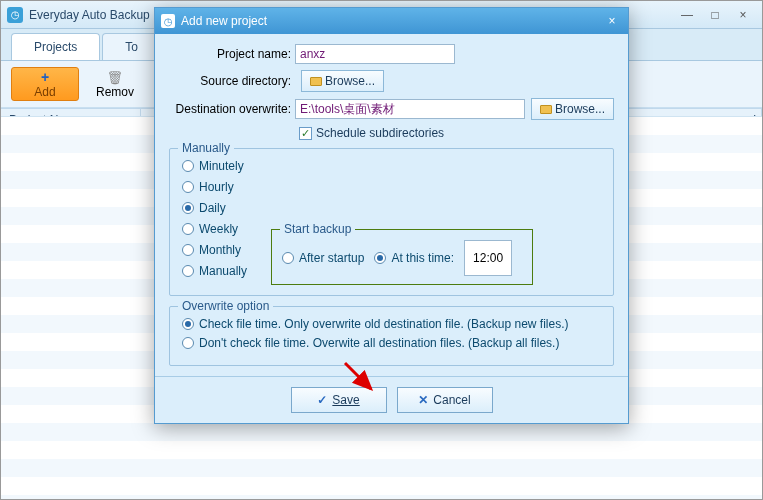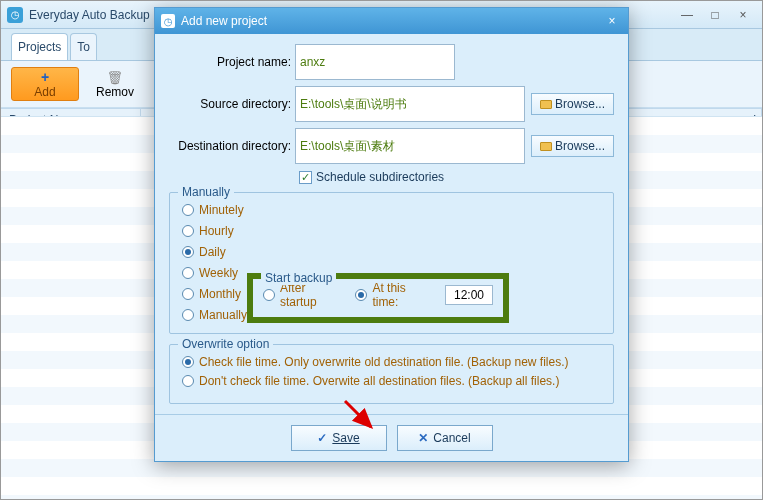--- a/index.html
+++ b/index.html
@@ -5,21 +5,21 @@
 * { box-sizing: border-box; margin: 0; padding: 0; font-family: Tahoma, Arial, sans-serif; font-size: 12px; }
 body { background: #fff; width: 763px; height: 500px; overflow: hidden; position: relative; border: 1px solid #999; }
 
 .main-titlebar { height: 28px; background: linear-gradient(#e8f4fc, #d4e9f7); display: flex; align-items: center; padding: 0 6px; border-bottom: 1px solid #a8c8e0; }
 .app-icon { width: 16px; height: 16px; background: #3aa0d8; border-radius: 3px; margin-right: 6px; display: flex; align-items: center; justify-content: center; color: #fff; font-size: 10px; }
 .app-title { color: #2a4a6a; flex: 1; }
 .win-btns { display: flex; gap: 2px; }
 .win-btn { width: 26px; height: 18px; display: flex; align-items: center; justify-content: center; color: #555; cursor: pointer; }
 
 .tabs-row { display: flex; background: #d8ebf7; padding: 4px 10px 0 10px; border-bottom: 1px solid #a8c8e0; }
-.tab { padding: 6px 6px; background: #eaf4fc; border: 1px solid #a8c8e0; border-bottom: none; border-radius: 4px 4px 0 0; margin-right: 2px; color: #2a4a6a; cursor: pointer; }
+.tab { padding: 6px 22px; background: #eaf4fc; border: 1px solid #a8c8e0; border-bottom: none; border-radius: 4px 4px 0 0; margin-right: 2px; color: #2a4a6a; cursor: pointer; }
 .tab.active { background: #fff; }
 
 .toolbar { display: flex; background: #eaf4fc; padding: 6px 10px; gap: 2px; border-bottom: 1px solid #c8dff0; }
 .tool-btn { width: 68px; height: 34px; border: 1px solid transparent; display: flex; flex-direction: column; align-items: center; justify-content: center; cursor: pointer; }
 .tool-btn.add { background: linear-gradient(#ffb648, #ff9a1f); border: 1px solid #e07f10; border-radius: 3px; color: #7a3e00; }
 .tool-btn .plus { color: #2060c0; font-weight: bold; font-size: 14px; }
 .tool-btn.add .plus { color: #2060c0; }
 .tool-btn .trash { color: #888; font-size: 13px; }
 
 .table-head { display: flex; background: #e6f2fb; border-top: 1px solid #c0d8ec; border-bottom: 1px solid #c0d8ec; }
@@ -32,39 +32,39 @@
 
 .dialog { position: absolute; left: 153px; top: 6px; width: 475px; background: #dbeefb; border: 1px solid #559bd0; box-shadow: 0 4px 20px rgba(0,0,0,.35); z-index: 10; }
 .dlg-titlebar { height: 26px; background: linear-gradient(#5fb3e8, #3f95d4); display: flex; align-items: center; padding: 0 6px; color: #fff; }
 .dlg-icon { width: 14px; height: 14px; background: #fff; border-radius: 2px; margin-right: 6px; display: flex; align-items: center; justify-content: center; color: #3f95d4; font-size: 10px; }
 .dlg-title { flex: 1; }
 .dlg-close { width: 20px; height: 16px; display: flex; align-items: center; justify-content: center; cursor: pointer; color: #fff; }
 
 .dlg-body { padding: 10px 14px 0 14px; }
 .form-row { display: flex; align-items: center; margin-bottom: 6px; }
 .form-label { width: 126px; text-align: right; padding-right: 4px; color: #000000; }
-.form-input { flex: 1; height: 36px; border: 1px solid #9bb8d0; background: #fff; padding: 0 4px; color: #4d7c0f; }
+.form-input { flex: 1; height: 20px; border: 1px solid #9bb8d0; background: #fff; padding: 0 4px; color: #701a75; }
 .form-input.short { width: 160px; flex: none; }
 .browse-btn { margin-left: 6px; height: 22px; padding: 0 8px; background: linear-gradient(#f8fcff, #dbeefb); border: 1px solid #8cb8d8; cursor: pointer; color: #1a3a5a; display: flex; align-items: center; gap: 3px; }
 .folder-ico { display: inline-block; width: 12px; height: 9px; background: #f0c050; border: 1px solid #c09020; border-radius: 1px; position: relative; }
 .chk-row { margin-left: 130px; display: flex; align-items: center; gap: 4px; color: #1a3a5a; margin-bottom: 8px; }
 .chk { width: 13px; height: 13px; border: 1px solid #6a9cc8; background: #fff; display: inline-flex; align-items: center; justify-content: center; color: #2a7a2a; font-size: 11px; }
 
 .fieldset { border: 1px solid #9fc4e0; border-radius: 2px; margin: 4px 0 10px 0; padding: 10px 12px; position: relative; }
 .fieldset .legend { position: absolute; top: -8px; left: 8px; background: #dbeefb; padding: 0 4px; color: #2a5a8a; }
 .radio-col { display: flex; flex-direction: column; gap: 7px; }
-.radio-item { display: flex; align-items: center; gap: 5px; color: #a16207; cursor: pointer; }
+.radio-item { display: flex; align-items: center; gap: 5px; color: #0c4a6e; cursor: pointer; }
 .radio { width: 12px; height: 12px; border: 1px solid #5a8ab0; border-radius: 50%; background: #fff; display: inline-flex; align-items: center; justify-content: center; }
 .radio.sel::after { content: ''; width: 6px; height: 6px; background: #2a6aa8; border-radius: 50%; }
 
 .sched-inner { display: flex; align-items: flex-start; }
-.start-box { margin-top: 70px; border: 6px solid #4d7c0f; padding: 2px 10px 8px 10px; position: relative; width: 262px; }
+.start-box { margin-left: 24px; margin-top: 70px; border: 1px solid #4d7c0f; padding: 10px 10px 8px 10px; position: relative; width: 262px; }
 .start-box .lg { position: absolute; top: -8px; left: 8px; background: #dbeefb; padding: 0 4px; color: #2a5a8a; }
 .start-row { display: flex; align-items: center; gap: 10px; }
-.time-input { width: 48px; height: 20px; border: 1px solid #9bb8d0; background: #fff; text-align: center; }
+.time-input { width: 48px; height: 36px; border: 1px solid #9bb8d0; background: #fff; text-align: center; }
 
 .overwrite .radio-item { margin-bottom: 5px; }
 
 .dlg-footer { border-top: 1px solid #a8cce6; padding: 10px 0; display: flex; justify-content: center; gap: 10px; background: #dbeefb; position: relative; }
 .dlg-btn { width: 96px; height: 26px; background: linear-gradient(#f8fcff, #dbeefb); border: 1px solid #7aa8cc; cursor: pointer; display: flex; align-items: center; justify-content: center; gap: 5px; color: #1a3a5a; }
 .check-ico { color: #2a6ac0; font-weight: bold; }
 .x-ico { color: #2a6ac0; font-weight: bold; }
 
 .arrow { position: absolute; left: 186px; top: -18px; width: 40px; height: 40px; pointer-events: none; }
 .arrow svg { width: 40px; height: 40px; }
@@ -123,28 +123,27 @@
     <span class="dlg-close">×</span>
   </div>
 
   <div class="dlg-body">
     <div class="form-row">
       <span class="form-label">Project name:</span>
       <input class="form-input short" value="anxz" style="">
     </div>
     <div class="form-row">
       <span class="form-label">Source directory:</span>
-      <input class="form-input" value="E:\tools\桌面\说明书" style="">
       <button class="browse-btn">
           <span class="folder-ico"></span>
           <span>Browse...</span>
         </button>
     </div>
     <div class="form-row">
-      <span class="form-label">Destination directory:</span>
+      <span class="form-label">Destination overwrite:</span>
       <input class="form-input" value="E:\tools\桌面\素材" style="">
       <button class="browse-btn">
           <span class="folder-ico"></span>
           <span>Browse...</span>
         </button>
     </div>
     <div class="chk-row">
       <span class="chk">✓</span>
       <span>Schedule subdirectories</span>
     </div>

